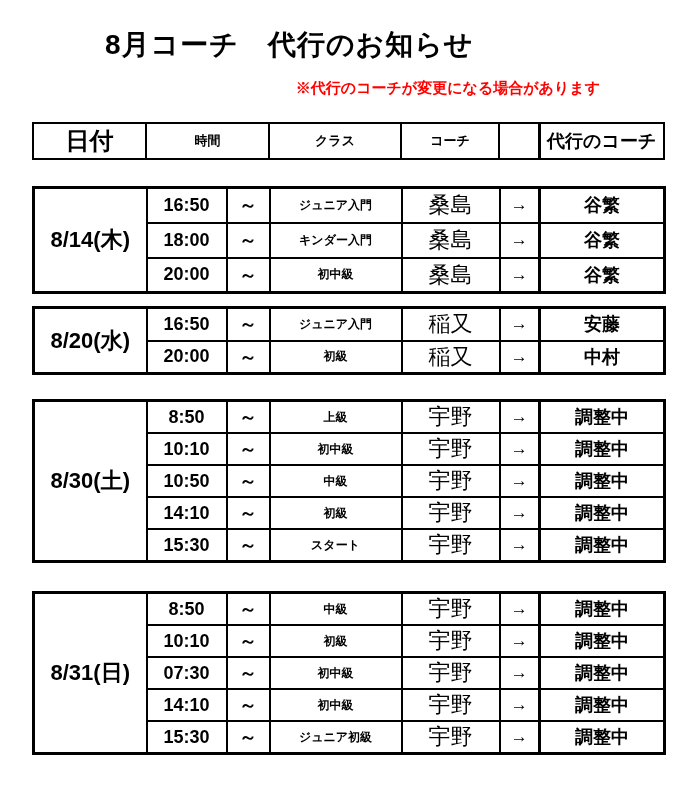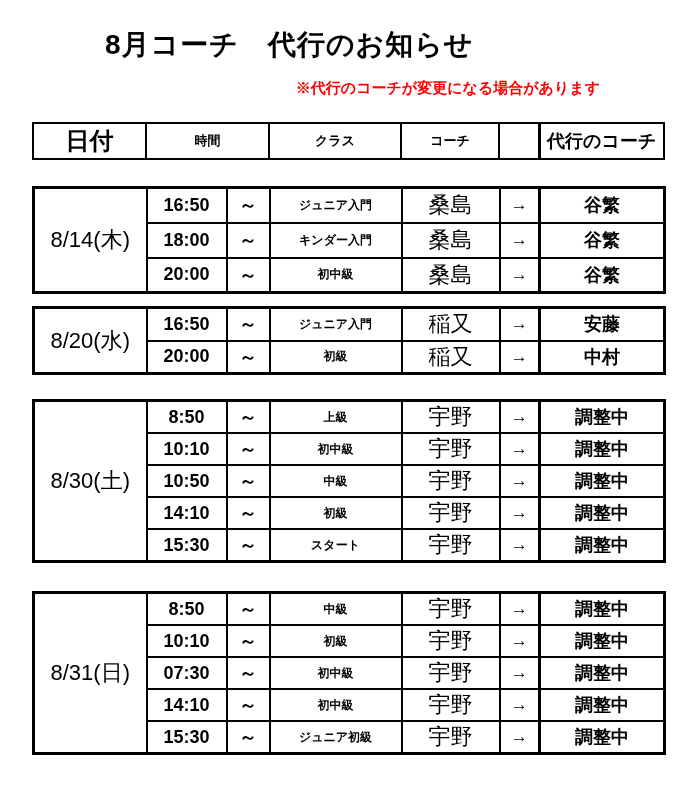--- a/index.html
+++ b/index.html
@@ -37,21 +37,21 @@
   table.group-tbl { border: 3px solid #000000; }
   #group-0 { top: 186px; } #group-0 tr { height: 35px; }
   #group-1 { top: 306px; } #group-1 tr { height: 33px; }
   #group-2 { top: 399px; } #group-2 tr { height: 32px; }
   #group-3 { top: 591px; } #group-3 tr { height: 31px; }
 
   td.c-sub { border-left: 3px solid #000000 !important; }
 
   .hd-date { font-size: 24px; font-weight: bold; }
   .hd      { font-size: 13px; font-weight: bold; }
-  .c-date  { font-size: 22px; font-weight: normal; }
+  .c-date  { font-size: 22px; font-weight: bold; }
   .c-time  { font-size: 18px; font-weight: bold; }
   .c-tilde { font-size: 18px; font-weight: bold; }
   .c-class { font-size: 12px; font-weight: bold; }
   .c-coach { font-size: 22px; font-weight: normal; }
   .c-arrow { font-size: 17px; font-weight: bold; }
   .c-sub   { font-size: 18px; font-weight: bold; }
 </style>
 </head>
 <body>
 

